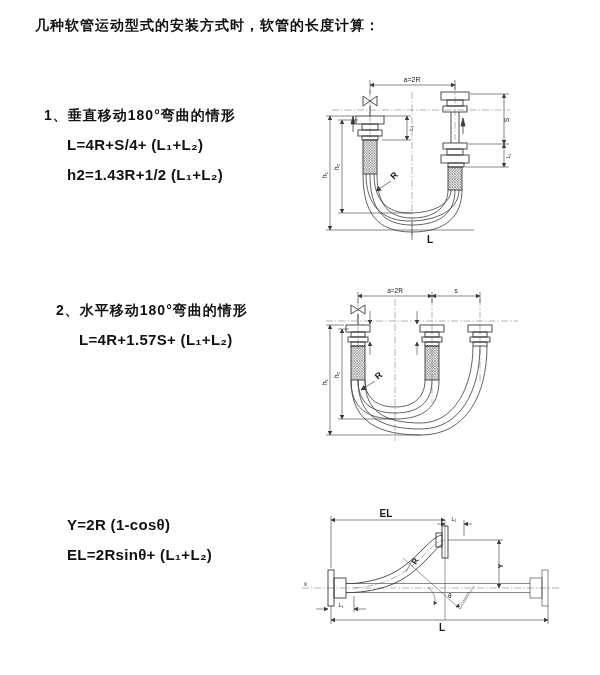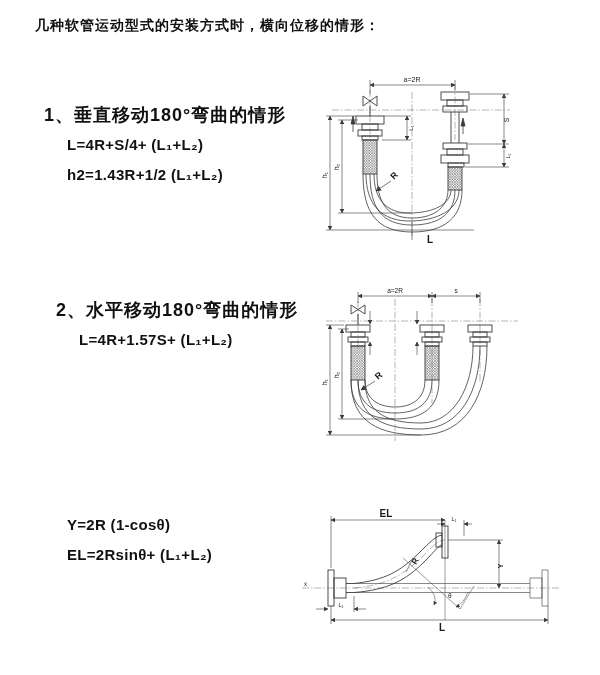--- a/index.html
+++ b/index.html
@@ -5,36 +5,36 @@
   html,body{margin:0;padding:0;}
   body{
     width:600px;height:675px;background:#ffffff;position:relative;overflow:hidden;
     font-family:"Liberation Sans","DejaVu Sans",sans-serif;color:#111;
   }
   .title{
     position:absolute;left:35px;top:17px;font-size:14px;font-weight:700;
     letter-spacing:1px;
   }
   .section{position:absolute;line-height:30px;}
-  .sec-heading{font-size:18px;font-weight:700;letter-spacing:1px;white-space:nowrap;}
+  .sec-heading{font-size:14px;font-weight:700;letter-spacing:1px;white-space:nowrap;}
   .formula{font-size:15px;font-weight:700;padding-left:23px;letter-spacing:.3px;white-space:nowrap;}
   #sec1{left:44px;top:100px;}
   #sec2{left:56px;top:295px;}
   #sec3{left:44px;top:510px;}
   .diag{position:absolute;}
   #diag1{left:312px;top:70px;}
   #diag2{left:318px;top:283px;}
   #diag3{left:298px;top:508px;}
   svg{display:block;}
   svg text{font-family:"Liberation Sans","DejaVu Sans",sans-serif;fill:#1a1a1a;}
 </style>
 </head>
 <body>
 
-<div class="title">几种软管运动型式的安装方式时，横向位移的情形：</div>
+<div class="title">几种软管运动型式的安装方式时，软管的长度计算：</div>
 
 <div class="section" id="sec1">
   <div class="sec-heading">1、垂直移动180°弯曲的情形</div>
   <div class="formula">L=4R+S/4+ (L₁+L₂)</div>
   <div class="formula">h2=1.43R+1/2 (L₁+L₂)</div>
 </div>
 
 <div class="section" id="sec2">
   <div class="sec-heading">2、水平移动180°弯曲的情形</div>
   <div class="formula">L=4R+1.57S+ (L₁+L₂)</div>

